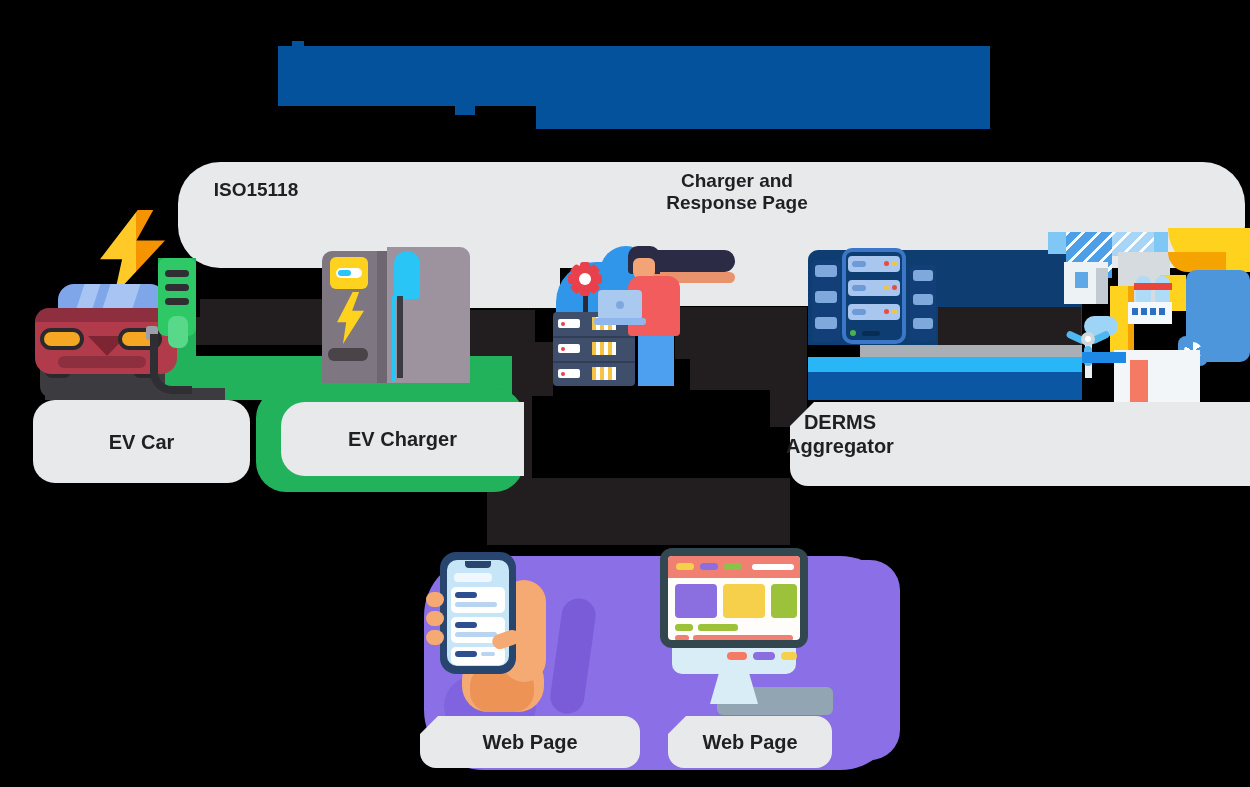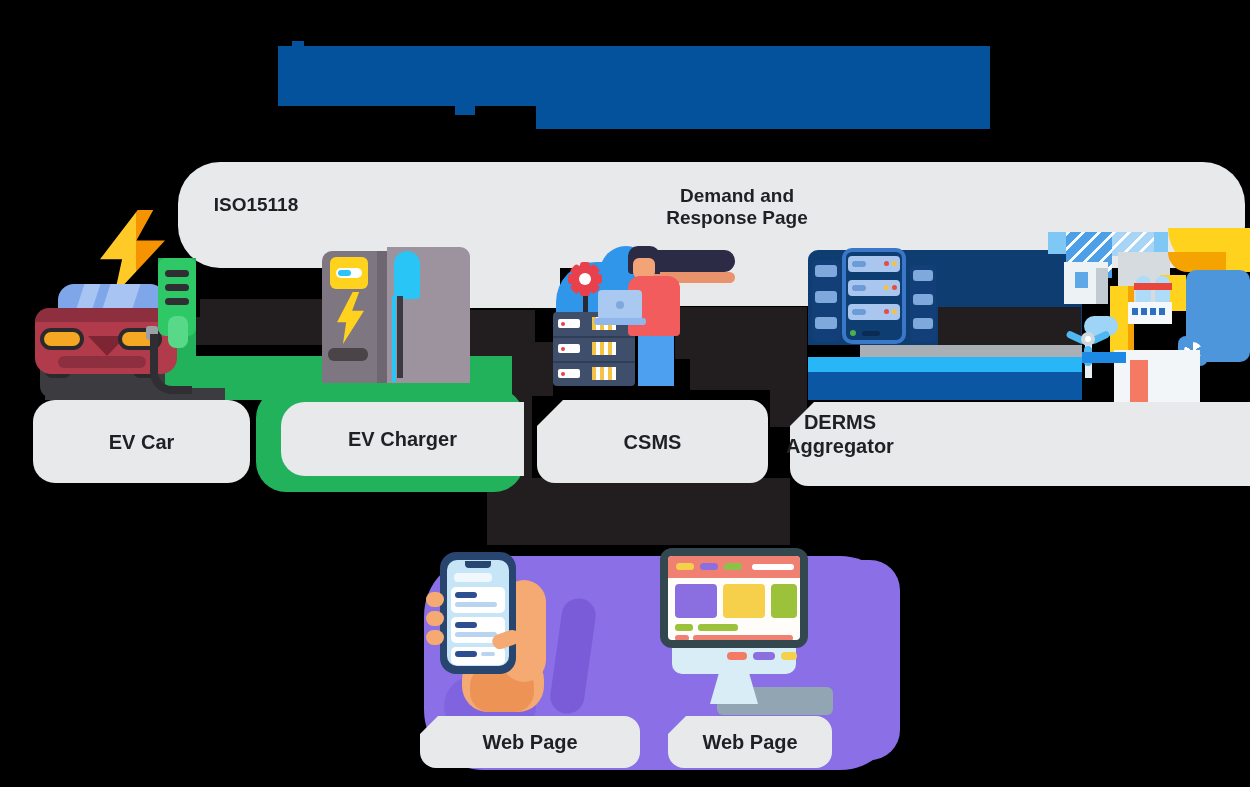--- a/index.html
+++ b/index.html
@@ -4,21 +4,21 @@
 <style>
   html,body{margin:0;padding:0;background:#000;}
   #canvas{position:relative;width:1250px;height:787px;background:#000;overflow:hidden;
           font-family:"Liberation Sans","DejaVu Sans",sans-serif;}
   .abs{position:absolute;}
   .band{background:#E8E9EB;}
   .blob{background:#221E1F;}
   .blue-title{background:#04519C;}
   .green{background:#21B25B;}
   .band-label{color:#1F2023;font-weight:700;font-size:19px;line-height:22px;
-              display:flex;align-items:center;justify-content:center;text-align:center;margin-top:15px;}
+              display:flex;align-items:center;justify-content:center;text-align:center;}
   .node-label{color:#1F2023;font-weight:700;font-size:20px;line-height:24px;
               display:flex;align-items:center;justify-content:center;text-align:center;}
   .gray-box{background:#E8E9EB;border-radius:20px;}
   .bolt{clip-path:polygon(58% 0,0 58%,34% 58%,22% 100%,100% 36%,56% 36%,82% 0);}
 </style>
 </head>
 <body>
 
 <div id="canvas">
 
@@ -28,21 +28,21 @@
     <div class="abs blue-title" style="left:292px;top:41px;width:12px;height:6px;"></div>
     <div class="abs blue-title" style="left:455px;top:104px;width:20px;height:11px;"></div>
   </div>
 
   <div class="abs band" style="left:178px;top:162px;width:1067px;height:106px;border-radius:42px;"></div>
   <div class="abs band" style="left:330px;top:250px;width:230px;height:58px;"></div>
   <div class="abs band" style="left:640px;top:250px;width:312px;height:56px;"></div>
 
   <div class="abs band-label" style="left:186px;top:177px;width:140px;height:26px;">ISO15118</div>
   <div class="abs band-label" style="left:652px;top:168px;width:170px;height:48px;flex-direction:column;">
-    <span>Demand and</span>
+    <span>Charger and</span>
     <span>Response Page</span>
   </div>
 
   <div class="abs blob" style="left:200px;top:299px;width:128px;height:26px;"></div>
   <div class="abs blob" style="left:196px;top:317px;width:134px;height:28px;"></div>
   <div class="abs blob" style="left:405px;top:310px;width:130px;height:48px;"></div>
   <div class="abs blob" style="left:403px;top:342px;width:150px;height:54px;"></div>
   <div class="abs blob" style="left:675px;top:307px;width:132px;height:52px;"></div>
   <div class="abs blob" style="left:690px;top:350px;width:117px;height:40px;"></div>
   <div class="abs blob" style="left:770px;top:385px;width:37px;height:42px;"></div>
@@ -200,21 +200,20 @@
     <div class="abs" style="left:1178px;top:336px;width:30px;height:30px;background:#4D96DB;border-radius:8px;">
       <div class="abs" style="left:6px;top:6px;width:18px;height:18px;border-radius:50%;background:conic-gradient(#FFFFFF 0 60deg,transparent 60deg 120deg,#FFFFFF 120deg 180deg,transparent 180deg 240deg,#FFFFFF 240deg 300deg,transparent 300deg 360deg);"></div>
     </div>
     <div class="abs" style="left:1114px;top:350px;width:86px;height:53px;background:#F2F6F8;"></div>
     <div class="abs" style="left:1130px;top:360px;width:18px;height:43px;background:#F47A63;"></div>
     <div class="abs" style="left:1082px;top:352px;width:44px;height:11px;background:#1E88E5;"></div>
   </div>
 
   <div class="abs gray-box node-label" style="left:33px;top:400px;width:217px;height:83px;border-radius:22px;">EV Car</div>
   <div class="abs node-label" style="left:281px;top:402px;width:243px;height:74px;">EV Charger</div>
-  <div class="abs gray-box node-label" style="left:537px;top:400px;width:231px;height:83px;border-radius:18px;clip-path:polygon(26px 0,100% 0,100% 100%,0 100%,0 26px);">CSMS</div>
   <div class="abs gray-box" style="left:790px;top:402px;width:460px;height:84px;border-radius:18px 0 0 18px;clip-path:polygon(24px 0,100% 0,100% 100%,0 100%,0 24px);"></div>
   <div class="abs node-label" style="left:755px;top:408px;width:170px;height:52px;flex-direction:column;">
     <span>DERMS</span>
     <span>Aggregator</span>
   </div>
 
   <div>
     <div class="abs" style="left:424px;top:556px;width:476px;height:214px;background:#8A6FE6;border-radius:60px;"></div>
     <div class="abs" style="left:700px;top:560px;width:200px;height:200px;background:#8A6FE6;border-radius:30px;"></div>
     <div class="abs" style="left:556px;top:598px;width:34px;height:116px;background:#7A5BD8;border-radius:18px;transform:rotate(8deg);"></div>

